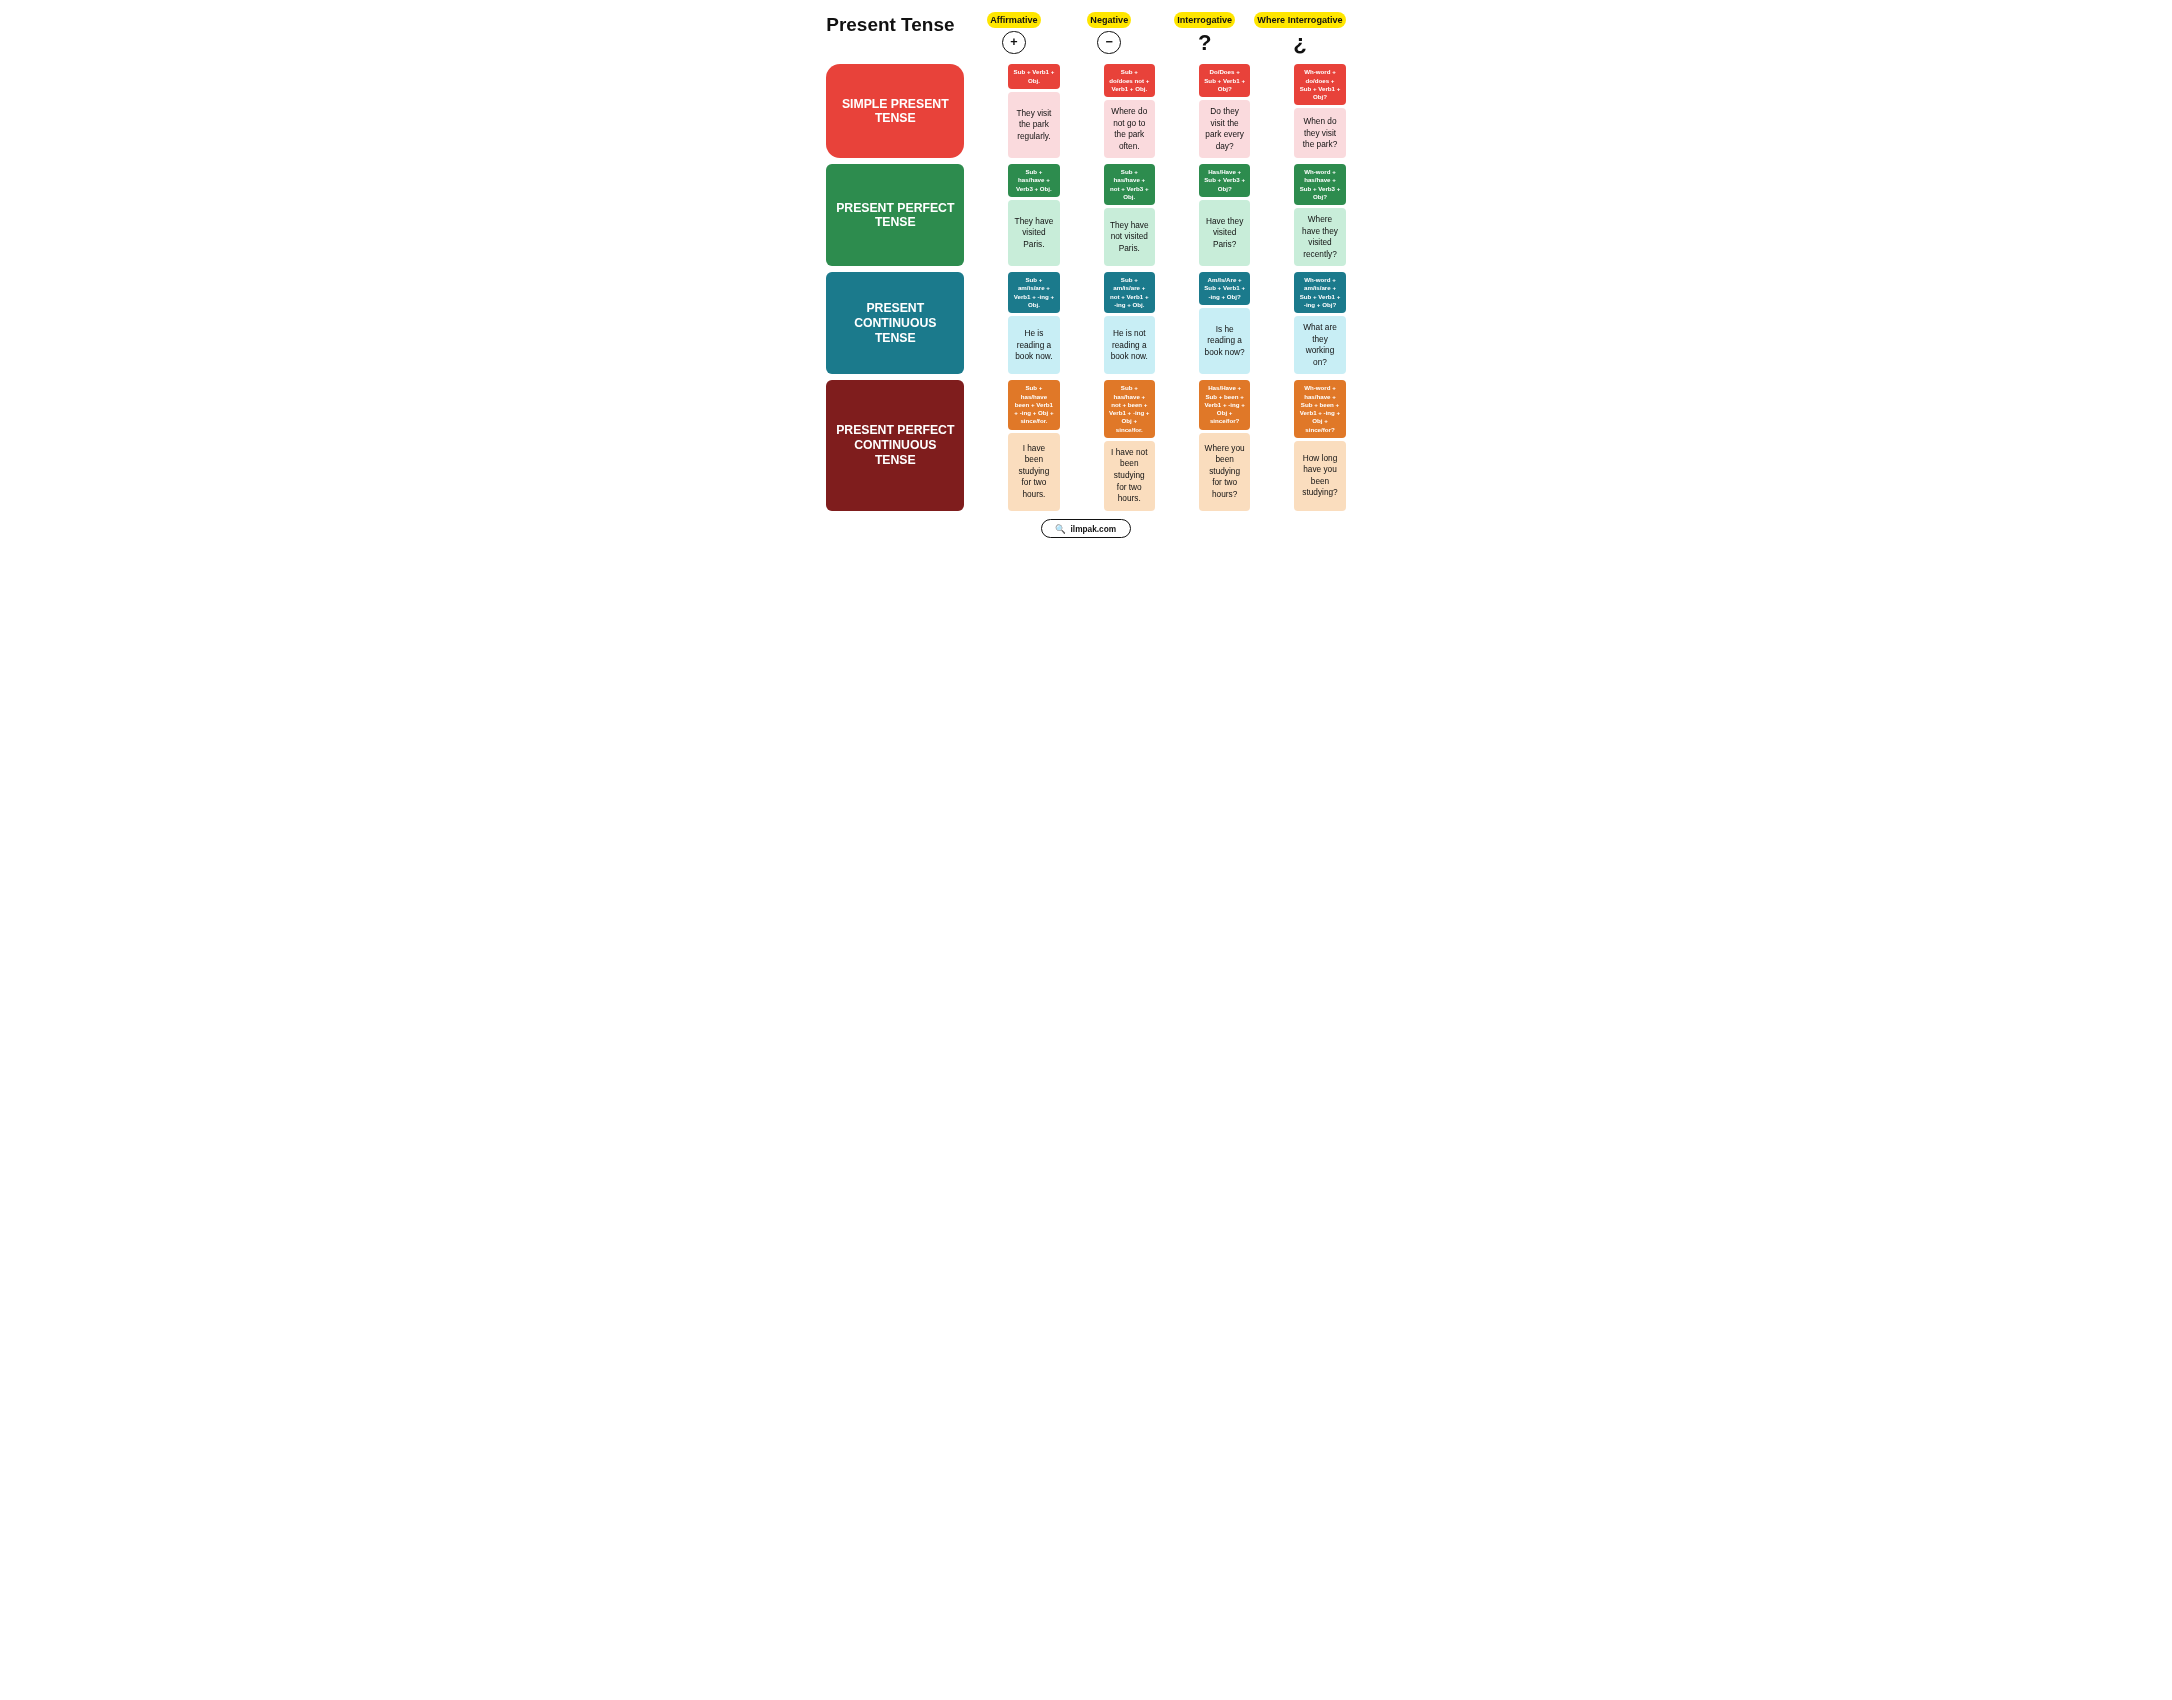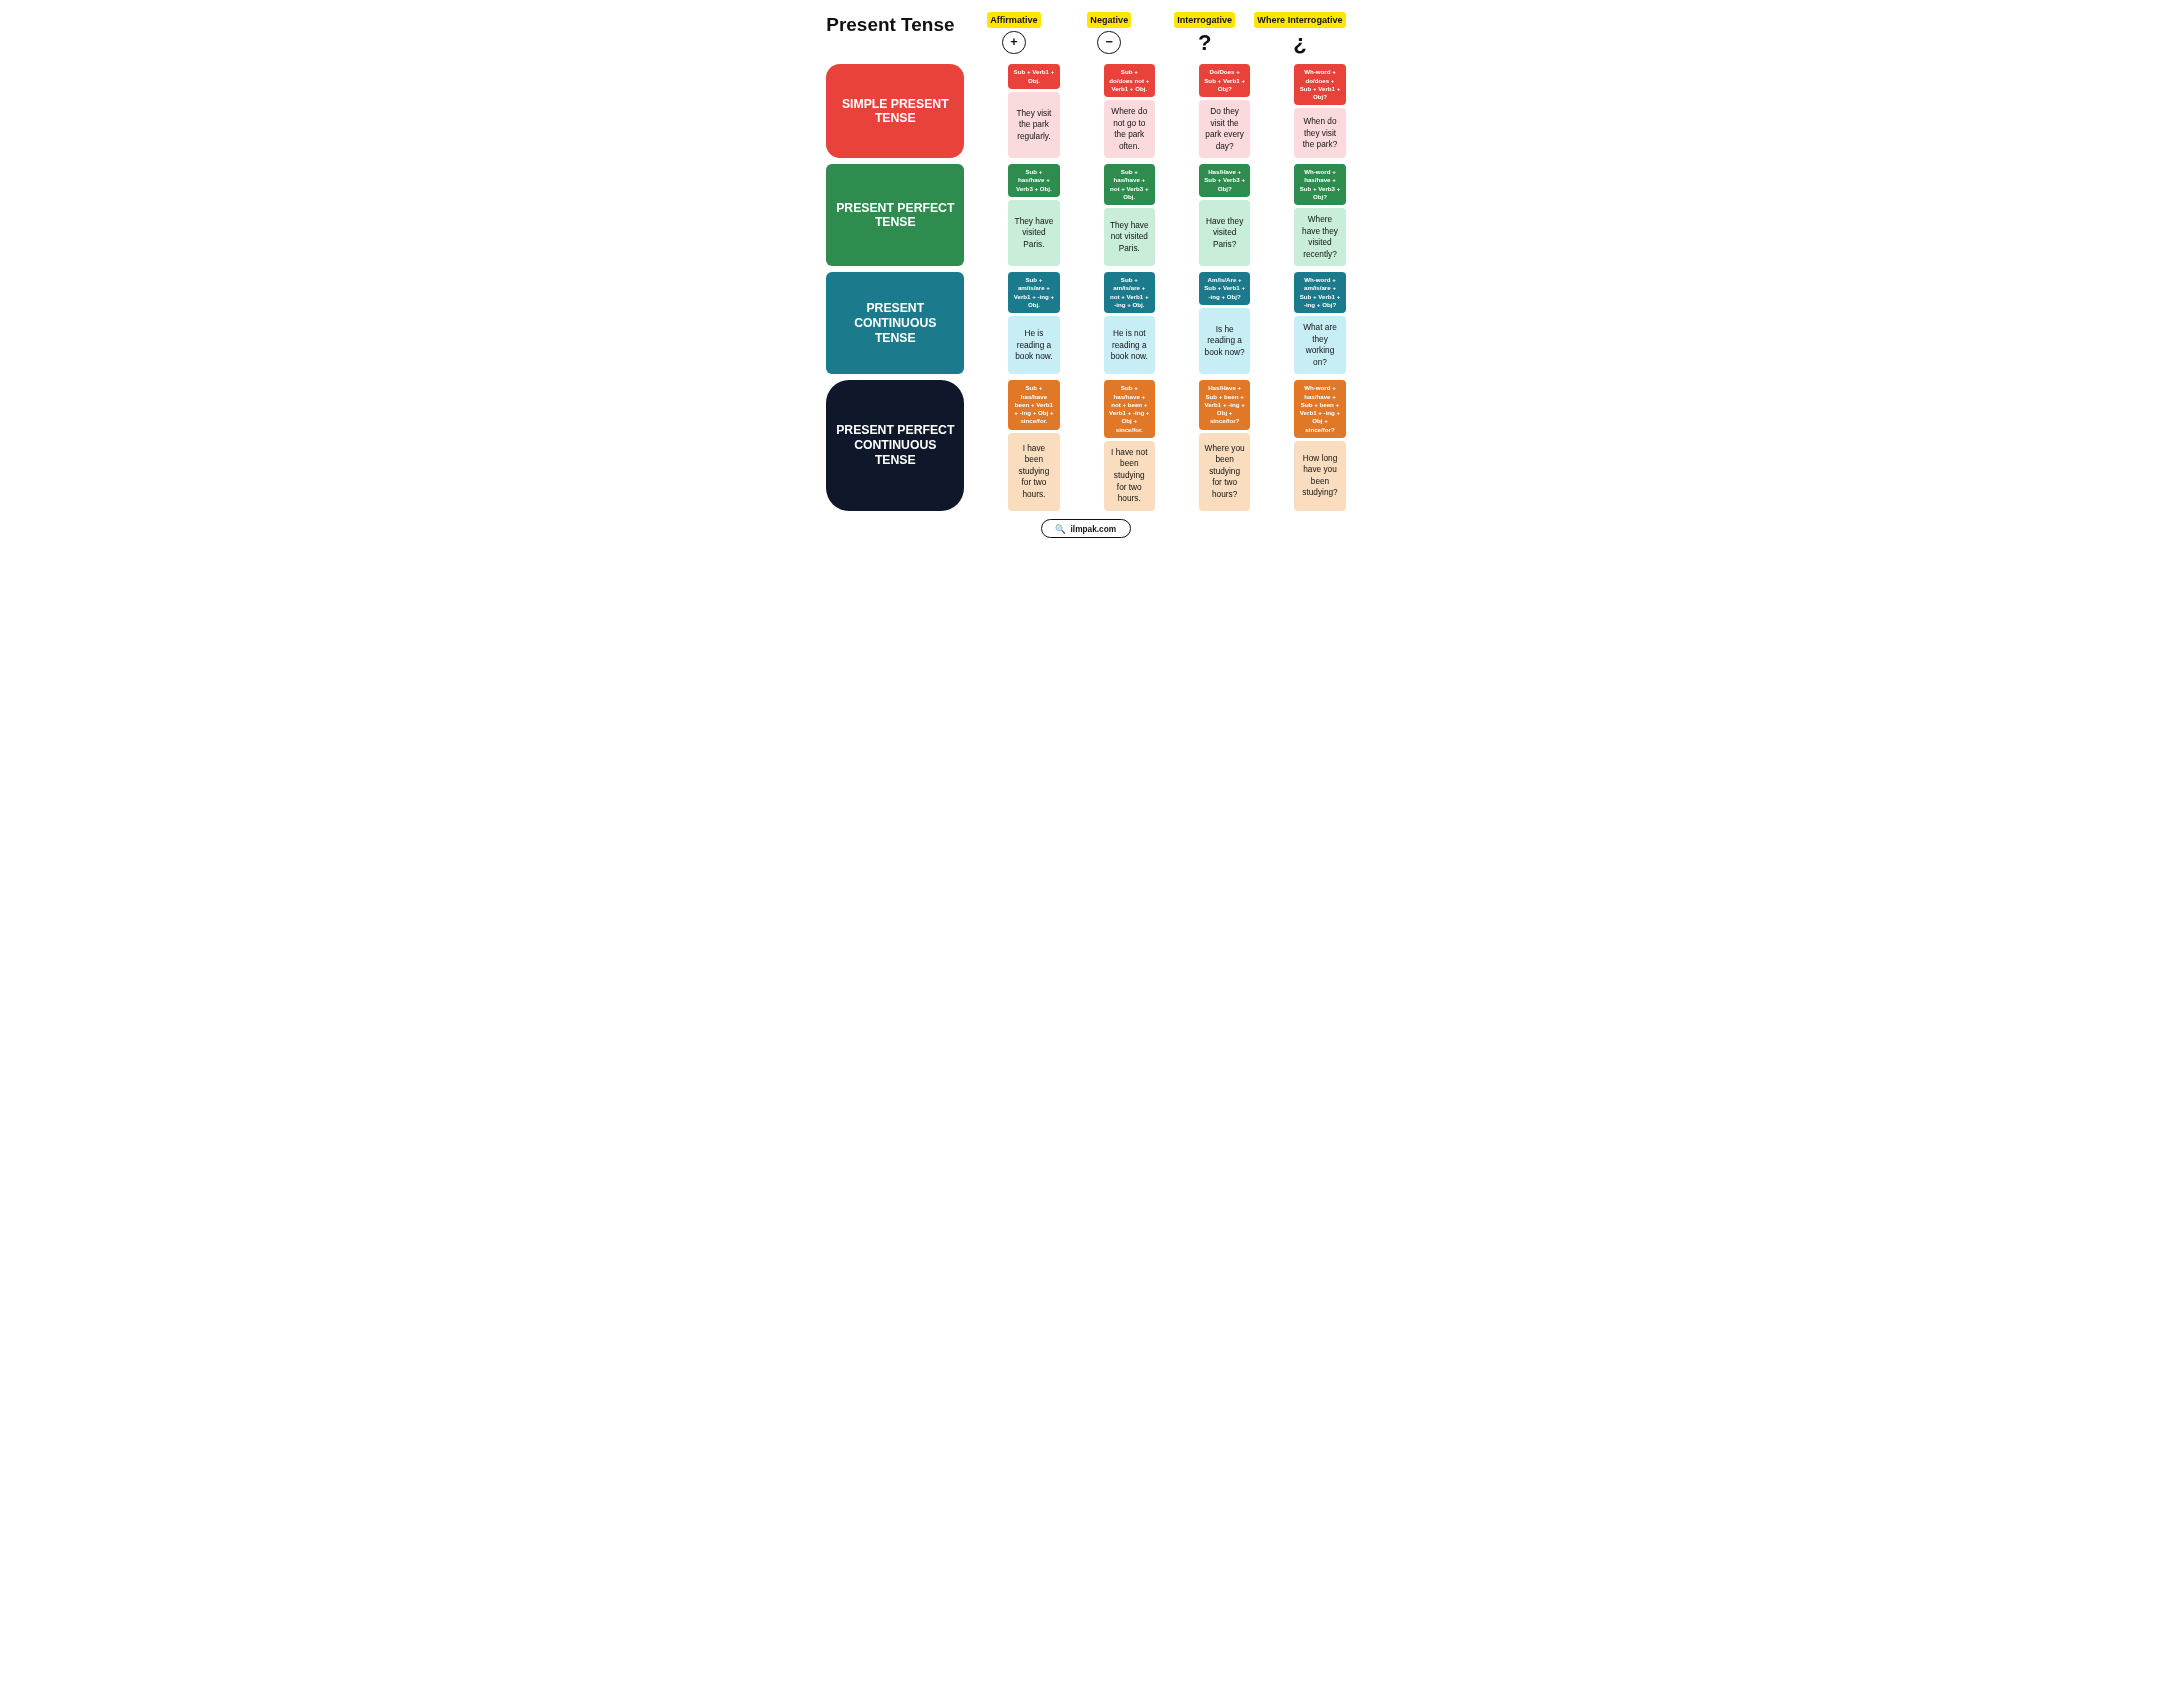--- a/index.html
+++ b/index.html
@@ -30,21 +30,21 @@
       gap: 3.9px;
     }
     .col-header-wrap {
       flex: 1;
       display: flex;
       flex-direction: column;
       align-items: center;
       gap: 3px;
     }
     .col-label {
-      border-radius: 3px;
+      border-radius: 8px;
       padding: 3px 3px;
       font-weight: 900;
       font-size: 1.15rem;
       color: #111;
       text-align: center;
     }
     .col-label.yellow { background: #FFE600; }
     .col-icon {
       font-size: 2.2rem;
       font-weight: 900;
@@ -84,21 +84,21 @@
       text-align: center;
       padding: 7.9px;
       font-size: 1.55rem;
       font-weight: 900;
       color: #fff;
       line-height: 1.2;
     }
     .tense-label-cell.red { background: #E8423A; border-radius: 14px; }
     .tense-label-cell.teal { background: #1B7A8C; }
     .tense-label-cell.green { background: #2D8C4E; }
-    .tense-label-cell.orange { background: #0f172a; border-radius: 23px; }
+    .tense-label-cell.orange { background: #7f1d1d; }
 
     .data-cells {
       display: flex;
       flex: 1;
       gap: 3.9px;
     }
     .data-col {
       flex: 1;
       display: flex;
       flex-direction: column;

